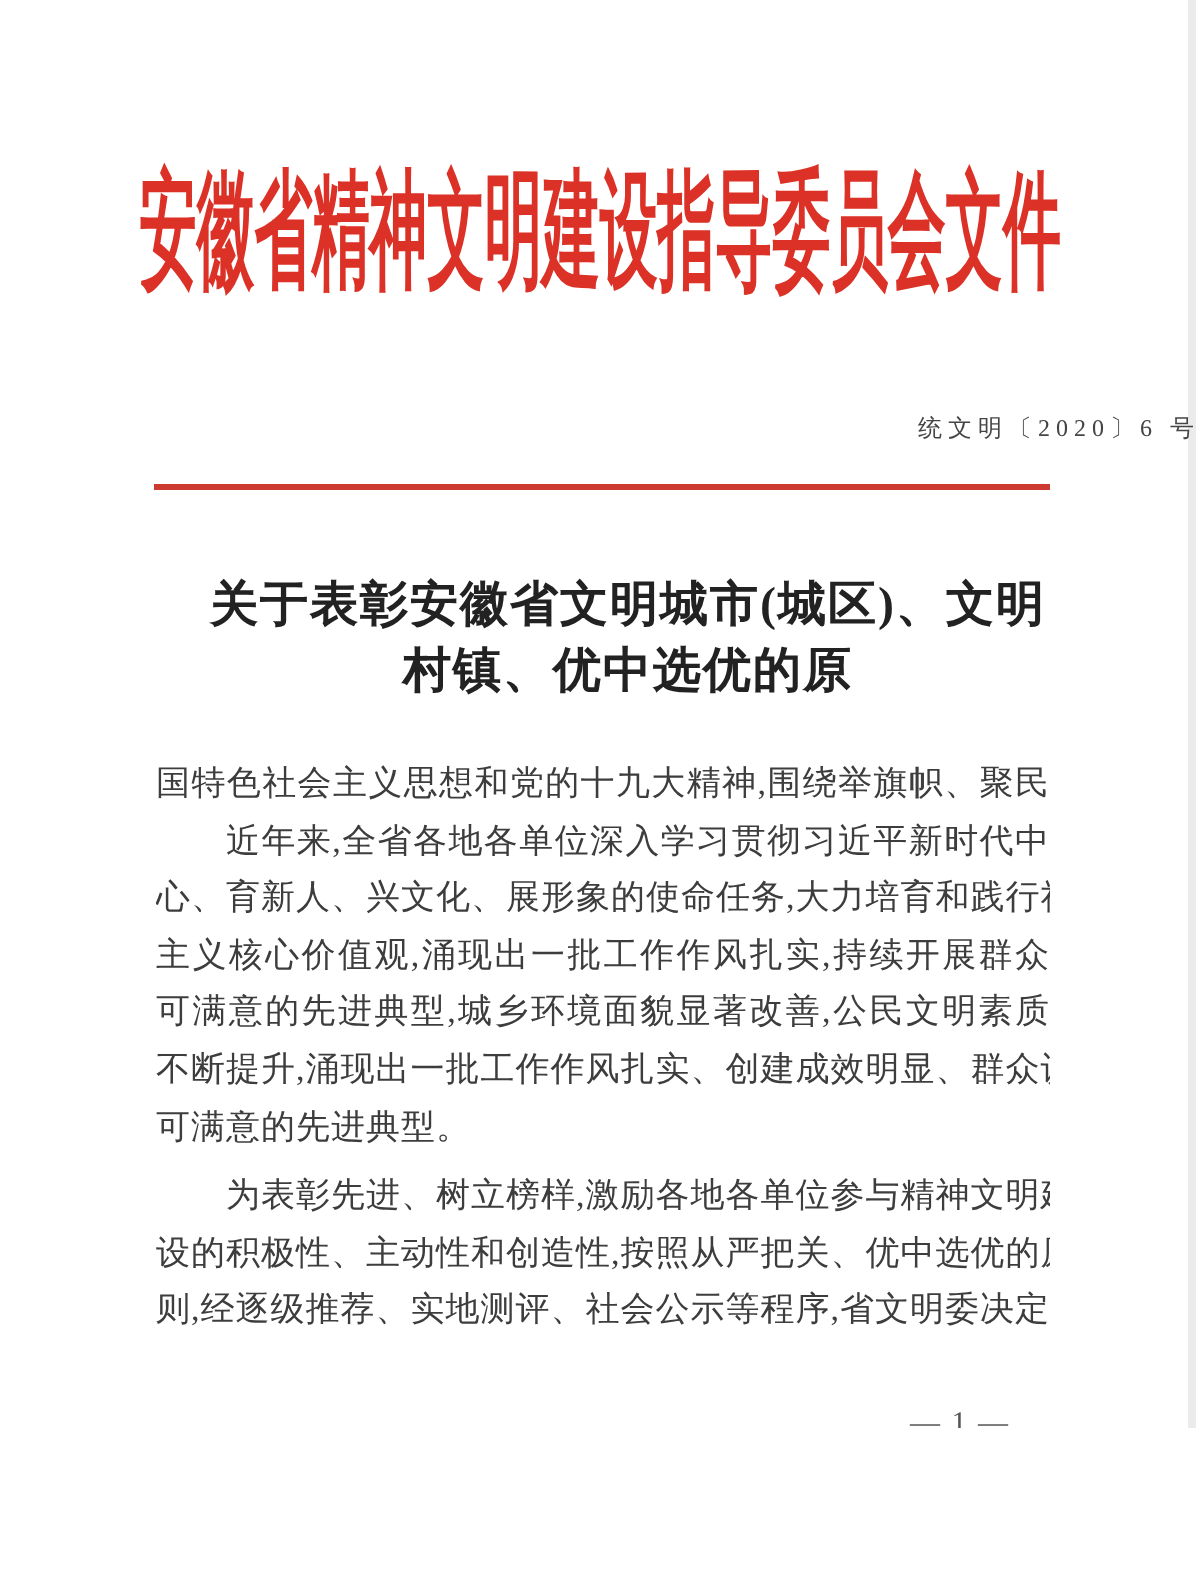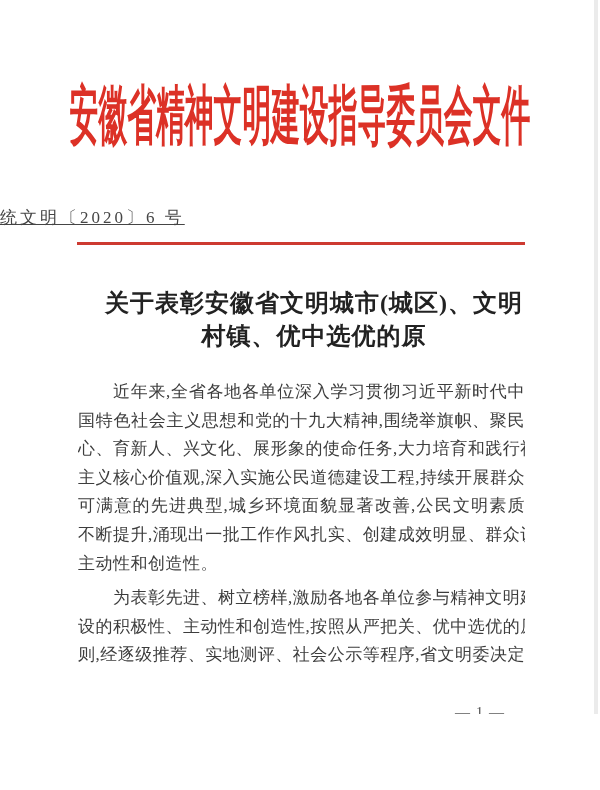--- a/index.html
+++ b/index.html
@@ -30,25 +30,24 @@
     font-size: 64px;
     font-weight: bold;
     line-height: 76px;
     color: var(--red);
   }
   .docnum {
     position: absolute;
     top: 206px;
     left: 0;
     width: 100%;
-    text-align: left;
-    font-size: 17px;
+    text-align: right;
+    font-size: 12px;
     letter-spacing: 3px;
     color: #454545;
-    text-decoration: underline;
   }
   .rule {
     position: absolute;
     top: 242px;
     left: 77px;
     width: 448px;
     height: 3px;
     background: var(--rule);
   }
   .title {
@@ -108,26 +107,26 @@
   <div class="docnum">统文明〔2020〕6 号</div>
 
   <div class="rule"></div>
 
   <div class="title">
     <div>关于表彰安徽省文明城市(城区)、文明</div>
     <div>村镇、优中选优的原</div>
   </div>
 
   <div class="body-block">
+    <div class="bline">国特色社会主义思想和党的十九大精神,围绕举旗帜、聚民</div>
     <div class="bline indent">近年来,全省各地各单位深入学习贯彻习近平新时代中</div>
-    <div class="bline">国特色社会主义思想和党的十九大精神,围绕举旗帜、聚民</div>
     <div class="bline">心、育新人、兴文化、展形象的使命任务,大力培育和践行社会</div>
-    <div class="bline">主义核心价值观,深入实施公民道德建设工程,持续开展群众</div>
+    <div class="bline">主义核心价值观,涌现出一批工作作风扎实,持续开展群众</div>
     <div class="bline">可满意的先进典型,城乡环境面貌显著改善,公民文明素质</div>
     <div class="bline">不断提升,涌现出一批工作作风扎实、创建成效明显、群众认</div>
-    <div class="bline flush">主动性和创造性。</div>
+    <div class="bline flush">可满意的先进典型。</div>
     <div class="bline indent para-gap">为表彰先进、树立榜样,激励各地各单位参与精神文明建</div>
     <div class="bline">设的积极性、主动性和创造性,按照从严把关、优中选优的原</div>
     <div class="bline">则,经逐级推荐、实地测评、社会公示等程序,省文明委决定,</div>
   </div>
 
   <div class="pagenum">— 1 —</div>
 </div>
 
 </body></html>

